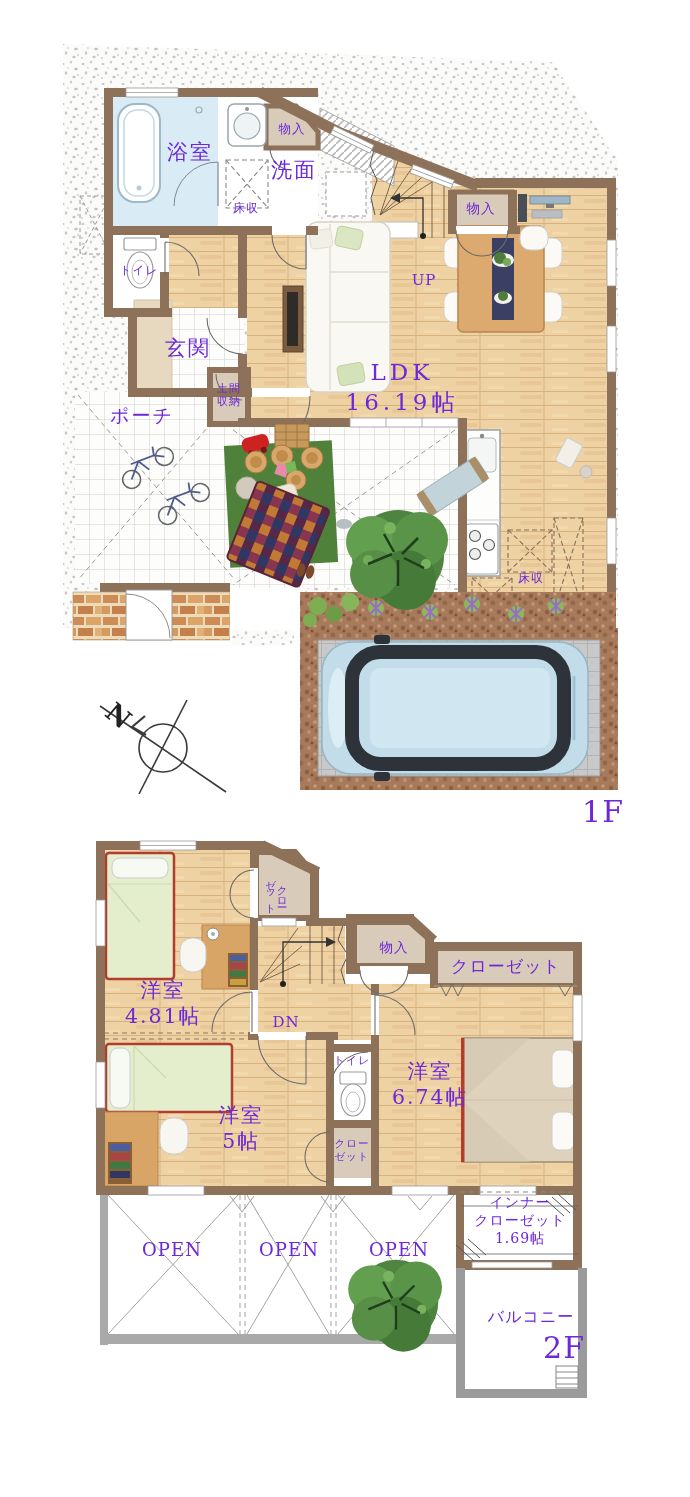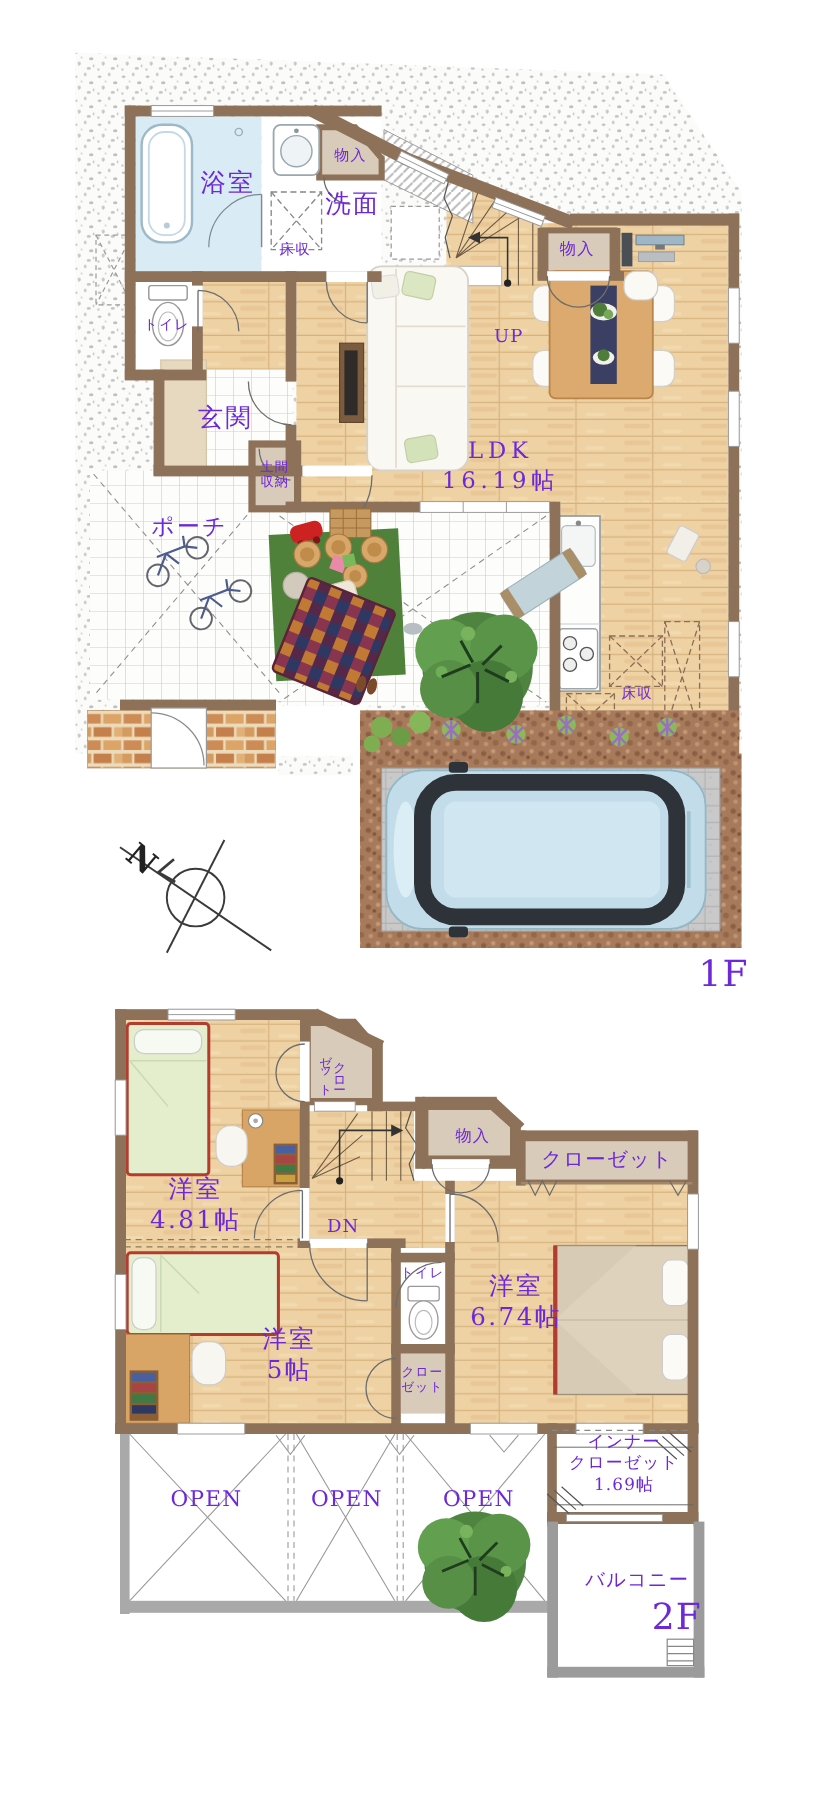--- a/index.html
+++ b/index.html
@@ -540,24 +540,24 @@
 </svg>
 
 <div class="lbl" style="left:190px;top:152px;font-size:21px;">浴室</div>
 <div class="lbl" style="left:294px;top:170px;font-size:21px;">洗面</div>
 <div class="lbl small" style="left:292px;top:129px;font-size:12.5px;">物入</div>
 <div class="lbl small" style="left:246px;top:208px;font-size:12px;">床収</div>
 <div class="lbl small" style="left:139px;top:270px;font-size:11.5px;">トイレ</div>
 <div class="lbl" style="left:188px;top:348px;font-size:21px;">玄関</div>
 <div class="lbl small" style="left:229px;top:396px;font-size:11px;line-height:1.15;">土間
 収納</div>
-<div class="lbl" style="left:158px;top:416px;font-size:19px;margin-top:24px;">ポーチ</div>
+<div class="lbl" style="left:142px;top:416px;font-size:19px;">ポーチ</div>
 <div class="lbl small" style="left:424px;top:248px;font-size:15px;margin-top:32px;">UP</div>
 <div class="lbl small" style="left:481px;top:208px;font-size:13.5px;">物入</div>
-<div class="lbl ldk" style="left:417px;top:388px;font-size:19px;">LDK
+<div class="lbl ldk" style="left:402px;top:388px;font-size:23px;">LDK
 16.19帖</div>
 <div class="lbl small" style="left:531px;top:578px;font-size:12px;">床収</div>
 <div class="lbl floor" style="left:603px;top:812px;font-size:30px;">1F</div>
 
 <div class="lbl vert" style="left:276px;top:890px;font-size:10.5px;">クロー
 ゼット</div>
 <div class="lbl small" style="left:286px;top:997px;font-size:15px;margin-top:25px;">DN</div>
 <div class="lbl small" style="left:394px;top:947px;font-size:13.5px;">物入</div>
 <div class="lbl small" style="left:506px;top:967px;font-size:17px;">クローゼット</div>
 <div class="lbl" style="left:163px;top:1004px;font-size:20.5px;">洋室

